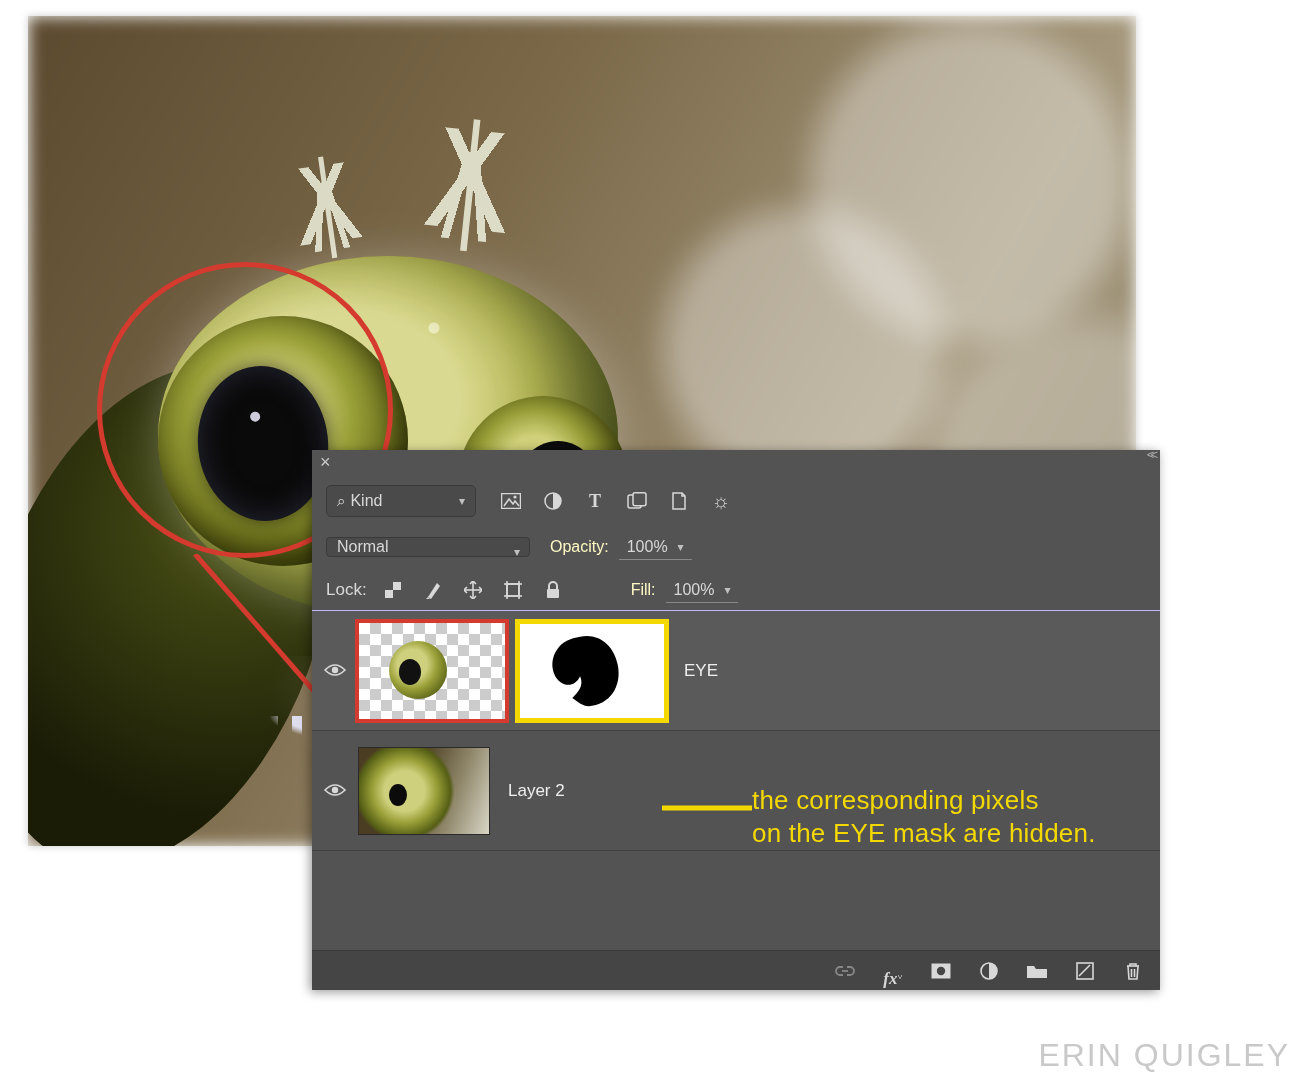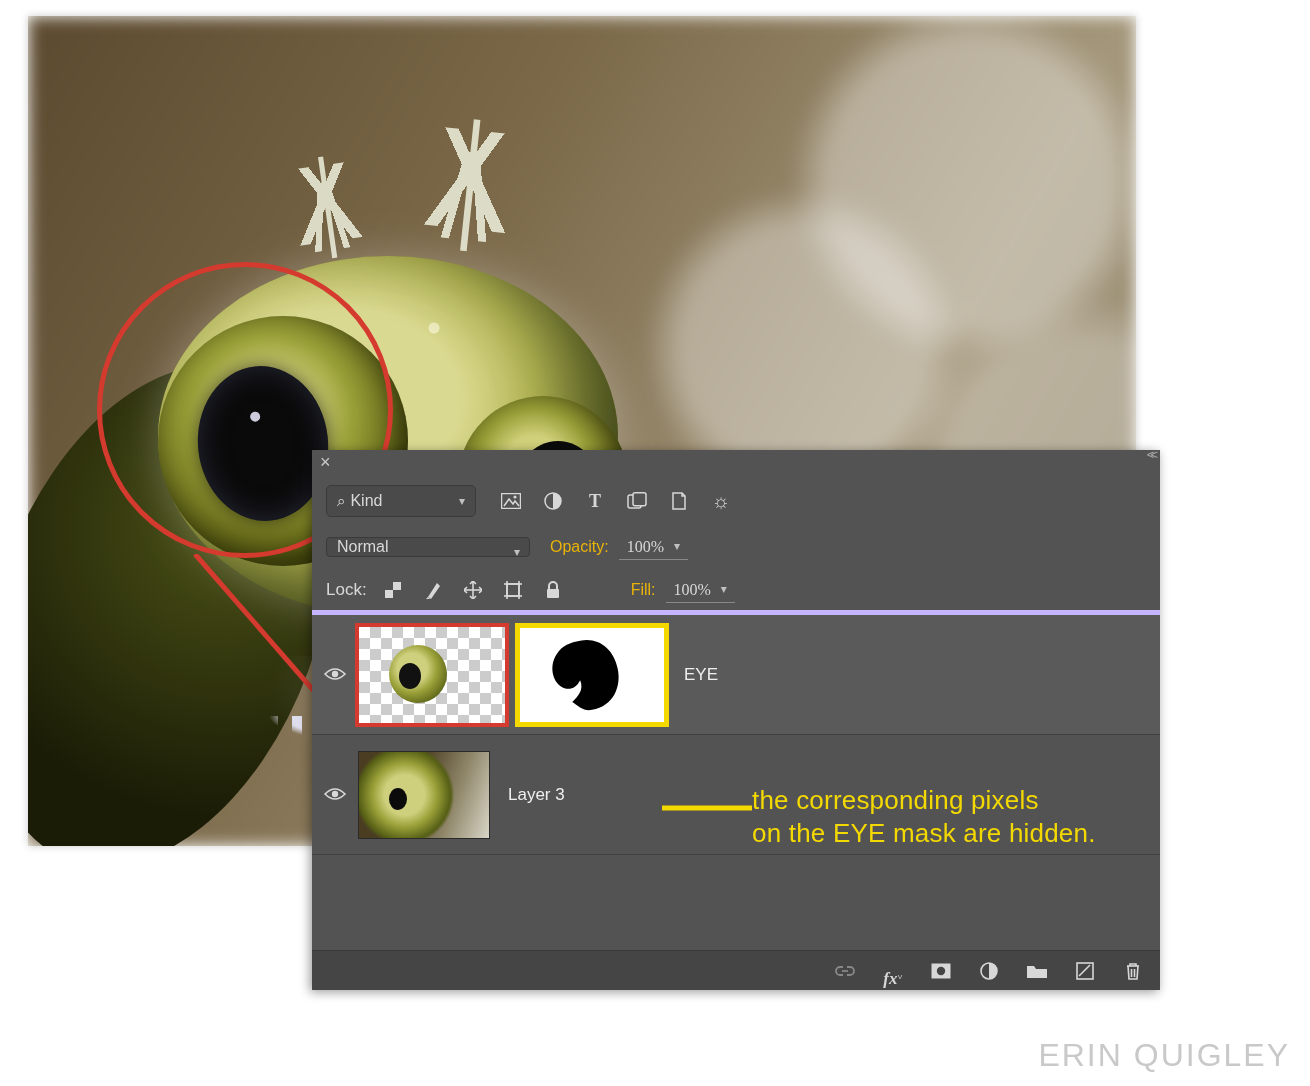--- a/index.html
+++ b/index.html
@@ -138,33 +138,33 @@
   .chev { font-size:12px; color:#c0c0c0; }
   .filter-icons { display:flex; gap:20px; align-items:center; margin-left:14px; }
   .filter-icons .ic { width:22px; height:22px; display:flex; align-items:center; justify-content:center; color:#d8d8d8; }
 
   .blend-row select.blend {
     appearance:none; background:#4a4a4a; border:1px solid #3a3a3a; border-radius:4px;
     color:#d8d8d8; height:20px; width:204px; padding:0 10px; font-size:16px;
   }
   .blend-wrap{position:relative; width:204px;}
   .blend-wrap .chev{position:absolute; right:10px; top:8px; pointer-events:none;}
-  .opfill-label { margin-left:10px; color:#eab308; font-size:16px; }
+  .opfill-label { margin-left:10px; color:#fef9c3; font-size:16px; }
   .opfill-val {
-    display:flex; align-items:center; height:26px; padding:0 8px; border-bottom:1px solid #888; font-size:16px; min-width:68px; justify-content:flex-end; gap:10px;font-family:Liberation Serif, serif;
+    display:flex; align-items:center; height:26px; padding:0 8px; border-bottom:1px solid #888; font-size:16px; min-width:68px; justify-content:flex-end; gap:10px;
   }
 
   .lock-row { height:40px; }
   .lock-label{ margin-right:6px; }
   .lock-icons { display:flex; gap:20px; align-items:center;}
   .lock-icons .ic { width:20px; height:20px; display:flex; align-items:center; justify-content:center; color:#d8d8d8;}
   .fill-label { margin-left:58px; }
 
   
-  .layers-list { border-top:5px solid #c4b5fd; }
+  .layers-list { border-top:1px solid #c4b5fd; }
   .layer {
     display:flex; align-items:center; height:120px; padding:0 12px; border-bottom:1px solid #414141;
     gap:12px;
   }
   .layer .vis { width:22px; text-align:center; color:#d8d8d8; font-size:22px;}
   .thumb {
     position:relative; width:148px; height:98px; background:#fff; border:1px solid #2a2a2a;
   }
   .thumb .transp {
     position:absolute; inset:0;
@@ -379,21 +379,21 @@
     <div class="layer">
       <span class="vis">
         <svg width="22" height="16" viewBox="0 0 22 16">
             <path d="M1 8 Q11 -2 21 8 Q11 18 1 8 Z" fill="none" stroke="#d8d8d8" stroke-width="1.6"></path>
             <circle cx="11" cy="8" r="3.2" fill="#d8d8d8"></circle>
           </svg>
       </span>
       <div class="thumb photo-thumb">
         <div class="mini"></div>
       </div>
-      <span class="layer-name">Layer 3</span>
+      <span class="layer-name">Layer 2</span>
     </div>
   </div>
 
   <svg class="annot-line" style="left:350px; top:350px;" width="90" height="16">
     <line x1="0" y1="8" x2="90" y2="8" stroke="#f4d900" stroke-width="5"></line>
   </svg>
   <div class="callout" style="left:440px; top:334px;">
     <div>the corresponding pixels</div>
     <div>on the EYE mask are hidden.</div>
   </div>

